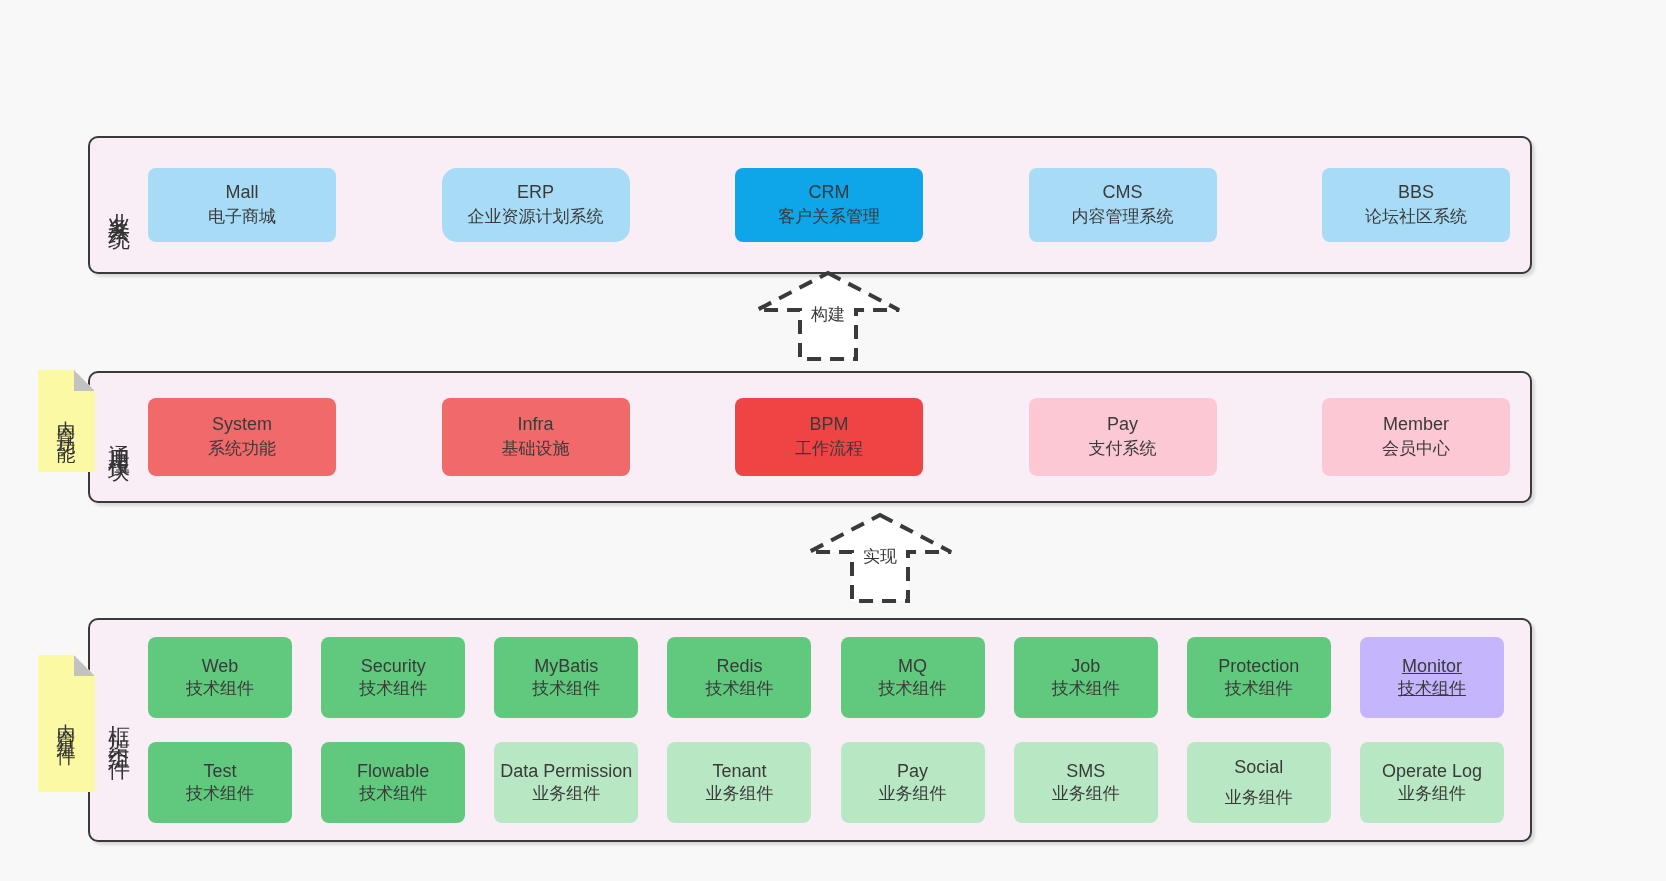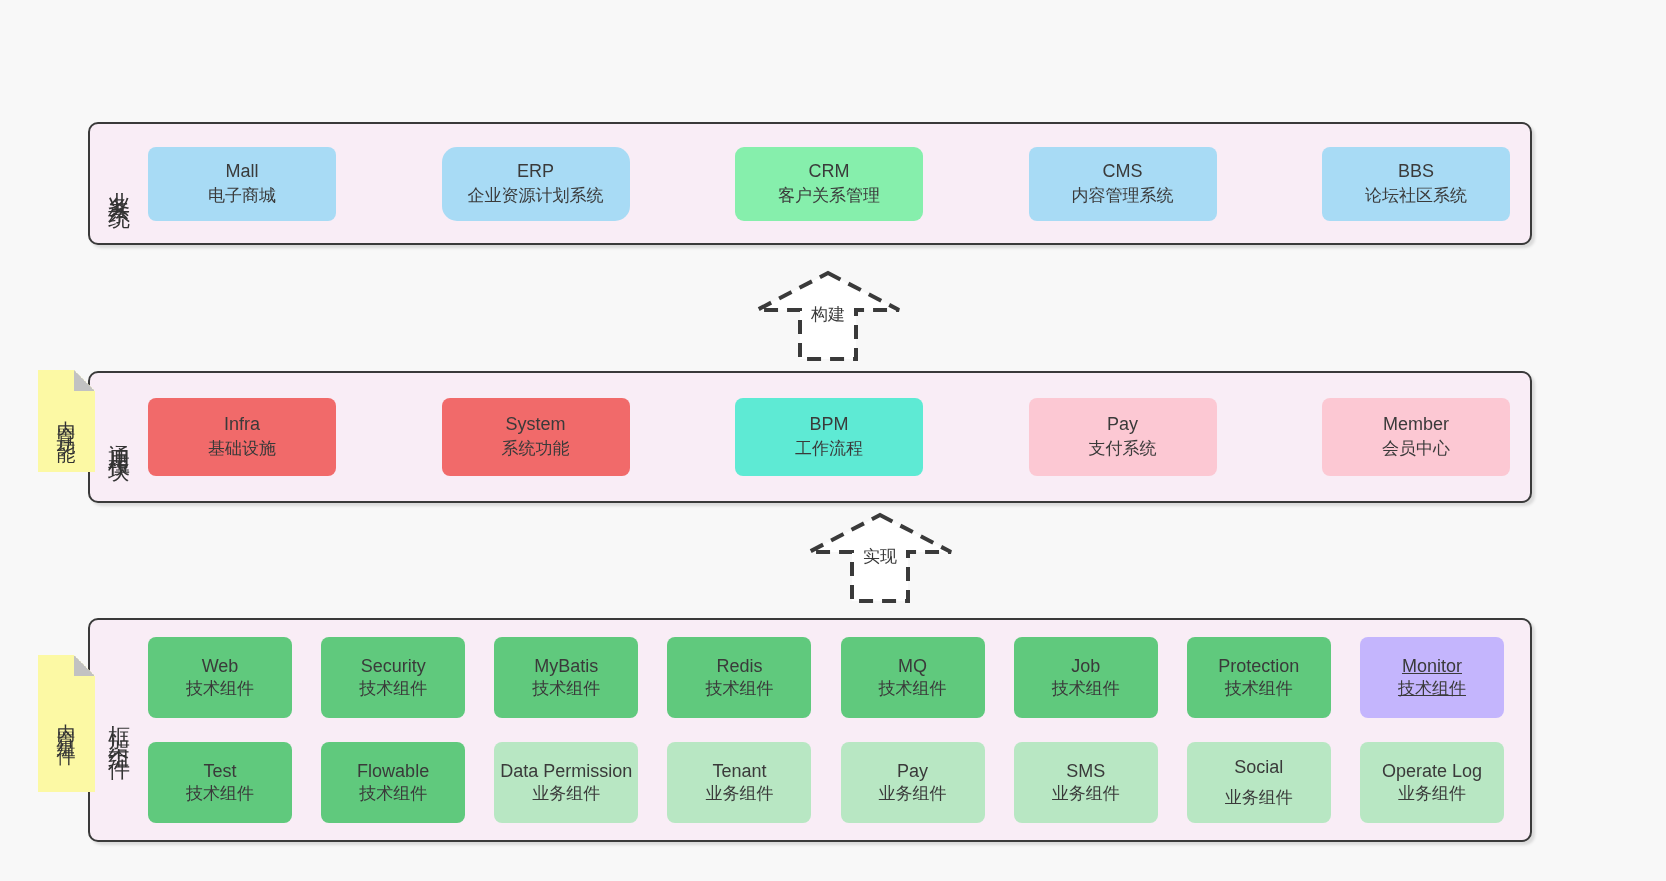--- a/index.html
+++ b/index.html
@@ -56,21 +56,21 @@
     background:linear-gradient(to bottom left,#f8f8f8 0 50%,#c2c2c2 50% 100%);
   }
   
   .arrow{position:absolute;width:150px;height:95px;}
   .arrow svg{display:block;width:100%;height:100%;}
   .arrow .arrow-label{
     position:absolute;left:50%;top:34px;transform:translateX(-50%);
     background:#ffffff;padding:1px 3px;font-size:17px;color:#3a3a3a;white-space:nowrap;
   }
   
-  #layer-business{top:122px;height:123px;}
+  #layer-business{top:136px;height:138px;}
   #arrow-build{left:753px;top:268px;}
   #layer-modules{top:371px;height:132px;}
   #arrow-implement{left:805px;top:510px;}
   #layer-components{top:618px;height:224px;}
   #note-features{left:38px;top:370px;height:102px;}
   #note-components{left:38px;top:655px;height:137px;}
 </style>
 </head>
 <body style="background: rgb(248, 248, 248);">
 
@@ -78,21 +78,21 @@
   <div class="layer-label">业务系统</div>
   <div class="boxes">
       <div class="box size-l" style="background: rgb(168, 219, 245);">
         <div class="en">Mall</div>
         <div class="zh">电子商城</div>
       </div>
       <div class="box size-l" style="background: rgb(168, 219, 245); border-radius: 15px;">
         <div class="en">ERP</div>
         <div class="zh">企业资源计划系统</div>
       </div>
-      <div class="box size-l" style="background: #86efac; border-radius: 9px;">
+      <div class="box size-l" style="background: #0ea5e9;">
         <div class="en">CRM</div>
         <div class="zh">客户关系管理</div>
       </div>
       <div class="box size-l" style="background: rgb(168, 219, 245);">
         <div class="en">CMS</div>
         <div class="zh">内容管理系统</div>
       </div>
       <div class="box size-l" style="background: rgb(168, 219, 245);">
         <div class="en">BBS</div>
         <div class="zh">论坛社区系统</div>
@@ -109,28 +109,28 @@
 
 <div class="note" id="note-features" style="background: rgb(252, 249, 164);">
   <span>内置功能</span>
 <span class="fold"></span>
   </div>
 <div class="note-fold-holder"></div>
 <div class="layer" id="layer-modules" style="background: rgb(249, 237, 246); border-color: rgb(58, 58, 58);">
   <div class="layer-label">通用模块</div>
   <div class="boxes">
       <div class="box size-m" style="background: rgb(241, 106, 106);">
+        <div class="en">System</div>
+        <div class="zh">系统功能</div>
+      </div>
+      <div class="box size-m" style="background: rgb(241, 106, 106);">
         <div class="en">Infra</div>
         <div class="zh">基础设施</div>
       </div>
-      <div class="box size-m" style="background: rgb(241, 106, 106);">
-        <div class="en">System</div>
-        <div class="zh">系统功能</div>
-      </div>
-      <div class="box size-m" style="background: #5eead4;">
+      <div class="box size-m" style="background: #ef4444;">
         <div class="en">BPM</div>
         <div class="zh">工作流程</div>
       </div>
       <div class="box size-m" style="background: rgb(252, 200, 211);">
         <div class="en">Pay</div>
         <div class="zh">支付系统</div>
       </div>
       <div class="box size-m" style="background: rgb(252, 200, 211); text-align: right;">
         <div class="en">Member</div>
         <div class="zh">会员中心</div>

